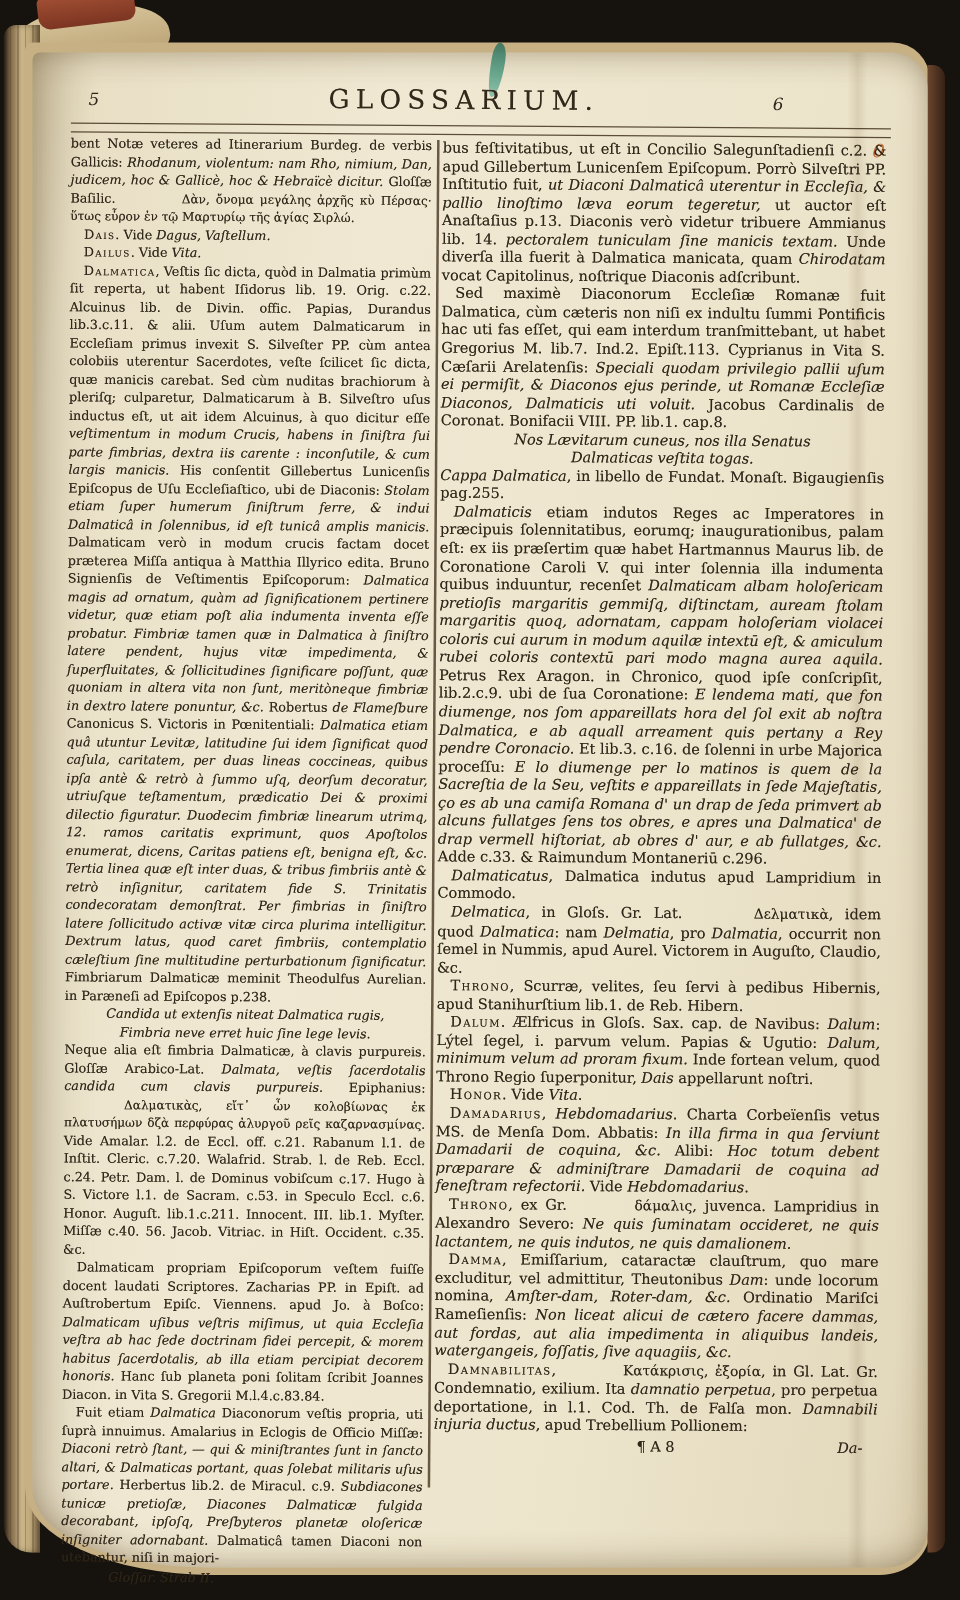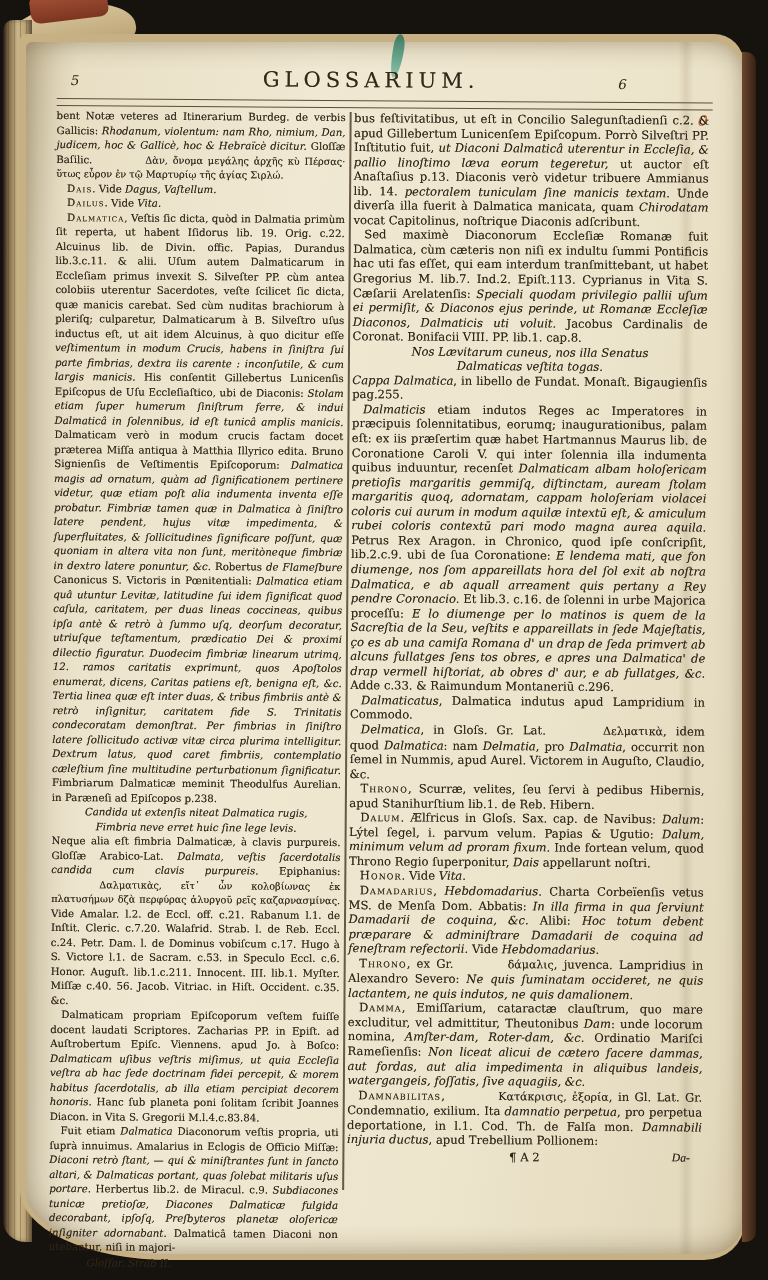--- a/index.html
+++ b/index.html
@@ -55,21 +55,21 @@
   .col-right{width:355px;font-size:11.6px;line-height:14.55px;}
   .col-divider{width:1.5px;height:1078px;background:#463620;opacity:.8;margin:1px 3px 0 4px;flex:none;}
   .blk{margin:0;}
   .blk.indent{text-indent:11px;}
   .s-i{font-style:italic;}
   .s-g{font-size:.95em;margin-left:48px;}
   .s-h{font-variant:small-caps;letter-spacing:1.1px;}
   .blk-verse{text-align:center;font-style:italic;}
   .blk-sig{margin-left:38px;font-style:italic;margin-top:1px;}
   .blk-foot{position:relative;text-align:center;margin-top:2px;}
-  .foot-catch{position:absolute;right:12px;font-style:italic;font-family:Liberation Serif, serif;}
+  .foot-catch{position:absolute;right:12px;font-style:italic;}
 </style>
 </head>
 <body>
 
 <div class="scan">
   <div class="corner-pages"></div>
   <div class="spine-strip"></div>
   <div class="page-edges"></div>
   <div class="under-sheet"></div>
   <div class="fore-edge"></div>
@@ -113,18 +113,18 @@
             <div class="blk blk-para indent"><span class="s-i">Dalmaticis</span><span class="s-r"> etiam indutos Reges ac Imperatores in præcipuis ſolennitatibus, eorumq; inaugurationibus, palam eſt: ex iis præſertim quæ habet Hartmannus Maurus lib. de Coronatione Caroli V. qui inter ſolennia illa indumenta quibus induuntur, recenſet </span><span class="s-i">Dalmaticam albam holoſericam pretioſis margaritis gemmiſq, diſtinctam, auream ſtolam margaritis quoq, adornatam, cappam holoſeriam violacei coloris cui aurum in modum aquilæ intextū eſt, &amp; amiculum rubei coloris contextū pari modo magna aurea aquila.</span><span class="s-r"> Petrus Rex Aragon. in Chronico, quod ipſe conſcripſit, lib.2.c.9. ubi de ſua Coronatione: </span><span class="s-i">E lendema mati, que fon diumenge, nos ſom appareillats hora del ſol exit ab noſtra Dalmatica, e ab aquall arreament quis pertany a Rey pendre Coronacio.</span><span class="s-r"> Et lib.3. c.16. de ſolenni in urbe Majorica proceſſu: </span><span class="s-i">E lo diumenge per lo matinos is quem de la Sacreſtia de la Seu, veſtits e appareillats in ſede Majeſtatis, ço es ab una camiſa Romana d' un drap de ſeda primvert ab alcuns fullatges ſens tos obres, e apres una Dalmatica' de drap vermell hiſtoriat, ab obres d' aur, e ab fullatges, &amp;c.</span><span class="s-r"> Adde c.33. &amp; Raimundum Montaneriū c.296.</span></div>
             <div class="blk blk-para indent"><span class="s-i">Dalmaticatus</span><span class="s-r">, Dalmatica indutus apud Lampridium in Commodo.</span></div>
             <div class="blk blk-para indent"><span class="s-i">Delmatica</span><span class="s-r">, in Gloſs. Gr. Lat. </span><span class="s-g">Δελματικὰ</span><span class="s-r">, idem quod </span><span class="s-i">Dalmatica</span><span class="s-r">: nam </span><span class="s-i">Delmatia</span><span class="s-r">, pro </span><span class="s-i">Dalmatia</span><span class="s-r">, occurrit non ſemel in Nummis, apud Aurel. Victorem in Auguſto, Claudio, &amp;c.</span></div>
             <div class="blk blk-para indent"><span class="s-h">Throno</span><span class="s-r">, Scurræ, velites, ſeu ſervi à pedibus Hibernis, apud Stanihurſtium lib.1. de Reb. Hibern.</span></div>
             <div class="blk blk-para indent"><span class="s-h">Dalum</span><span class="s-r">. Ælfricus in Gloſs. Sax. cap. de Navibus: </span><span class="s-i">Dalum</span><span class="s-r">: Lýtel ſegel, i. parvum velum. Papias &amp; Ugutio: </span><span class="s-i">Dalum, minimum velum ad proram fixum.</span><span class="s-r"> Inde fortean velum, quod Throno Regio ſuperponitur, </span><span class="s-i">Dais</span><span class="s-r"> appellarunt noſtri.</span></div>
             <div class="blk blk-para indent"><span class="s-h">Honor</span><span class="s-r">. Vide </span><span class="s-i">Vita</span><span class="s-r">.</span></div>
             <div class="blk blk-para indent"><span class="s-h">Damadarius</span><span class="s-r">, </span><span class="s-i">Hebdomadarius</span><span class="s-r">. Charta Corbeïenſis vetus MS. de Menſa Dom. Abbatis: </span><span class="s-i">In illa firma in qua ſerviunt Damadarii de coquina, &amp;c.</span><span class="s-r"> Alibi: </span><span class="s-i">Hoc totum debent præparare &amp; adminiſtrare Damadarii de coquina ad feneſtram refectorii.</span><span class="s-r"> Vide </span><span class="s-i">Hebdomadarius</span><span class="s-r">.</span></div>
             <div class="blk blk-para indent"><span class="s-h">Throno</span><span class="s-r">, ex Gr. </span><span class="s-g">δάμαλις</span><span class="s-r">, juvenca. Lampridius in Alexandro Severo: </span><span class="s-i">Ne quis ſuminatam occideret, ne quis lactantem, ne quis indutos, ne quis damalionem.</span></div>
             <div class="blk blk-para indent"><span class="s-h">Damma</span><span class="s-r">, Emiſſarium, cataractæ clauſtrum, quo mare excluditur, vel admittitur, Theutonibus </span><span class="s-i">Dam</span><span class="s-r">: unde locorum nomina, </span><span class="s-i">Amſter-dam, Roter-dam, &amp;c.</span><span class="s-r"> Ordinatio Mariſci Rameſienſis: </span><span class="s-i">Non liceat alicui de cætero facere dammas, aut fordas, aut alia impedimenta in aliquibus landeis, watergangeis, foſſatis, ſive aquagiis, &amp;c.</span></div>
             <div class="blk blk-para indent"><span class="s-h">Damnabilitas</span><span class="s-r">, </span><span class="s-g">Κατάκρισις, ἐξορία</span><span class="s-r">, in Gl. Lat. Gr. Condemnatio, exilium. Ita </span><span class="s-i">damnatio perpetua</span><span class="s-r">, pro perpetua deportatione, in l.1. Cod. Th. de Falſa mon. </span><span class="s-i">Damnabili injuria ductus</span><span class="s-r">, apud Trebellium Pollionem:</span></div>
-            <div class="blk blk-foot"><span class="foot-mark">¶ A 2</span><span class="foot-catch">Da-</span></div>
+            <div class="blk blk-foot"><span class="foot-mark">¶ A 8</span><span class="foot-catch">Da-</span></div>
           </div>
       </div>
     </div>
   </div>
 </div>
 
 </body></html>

